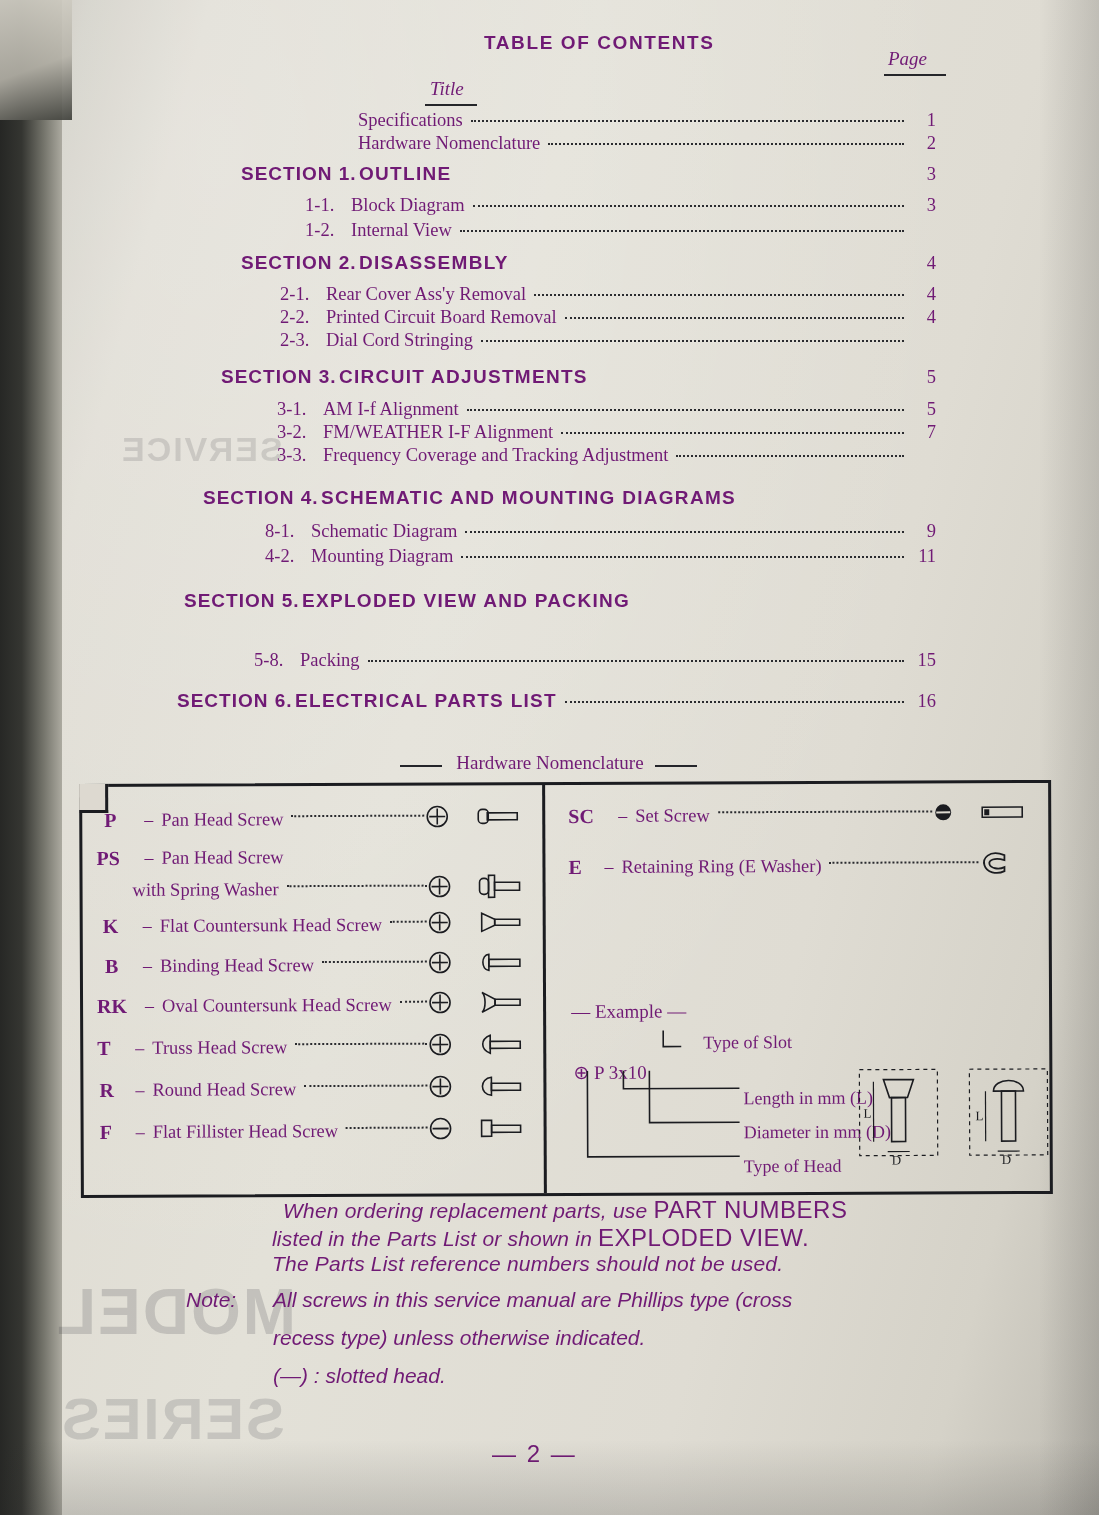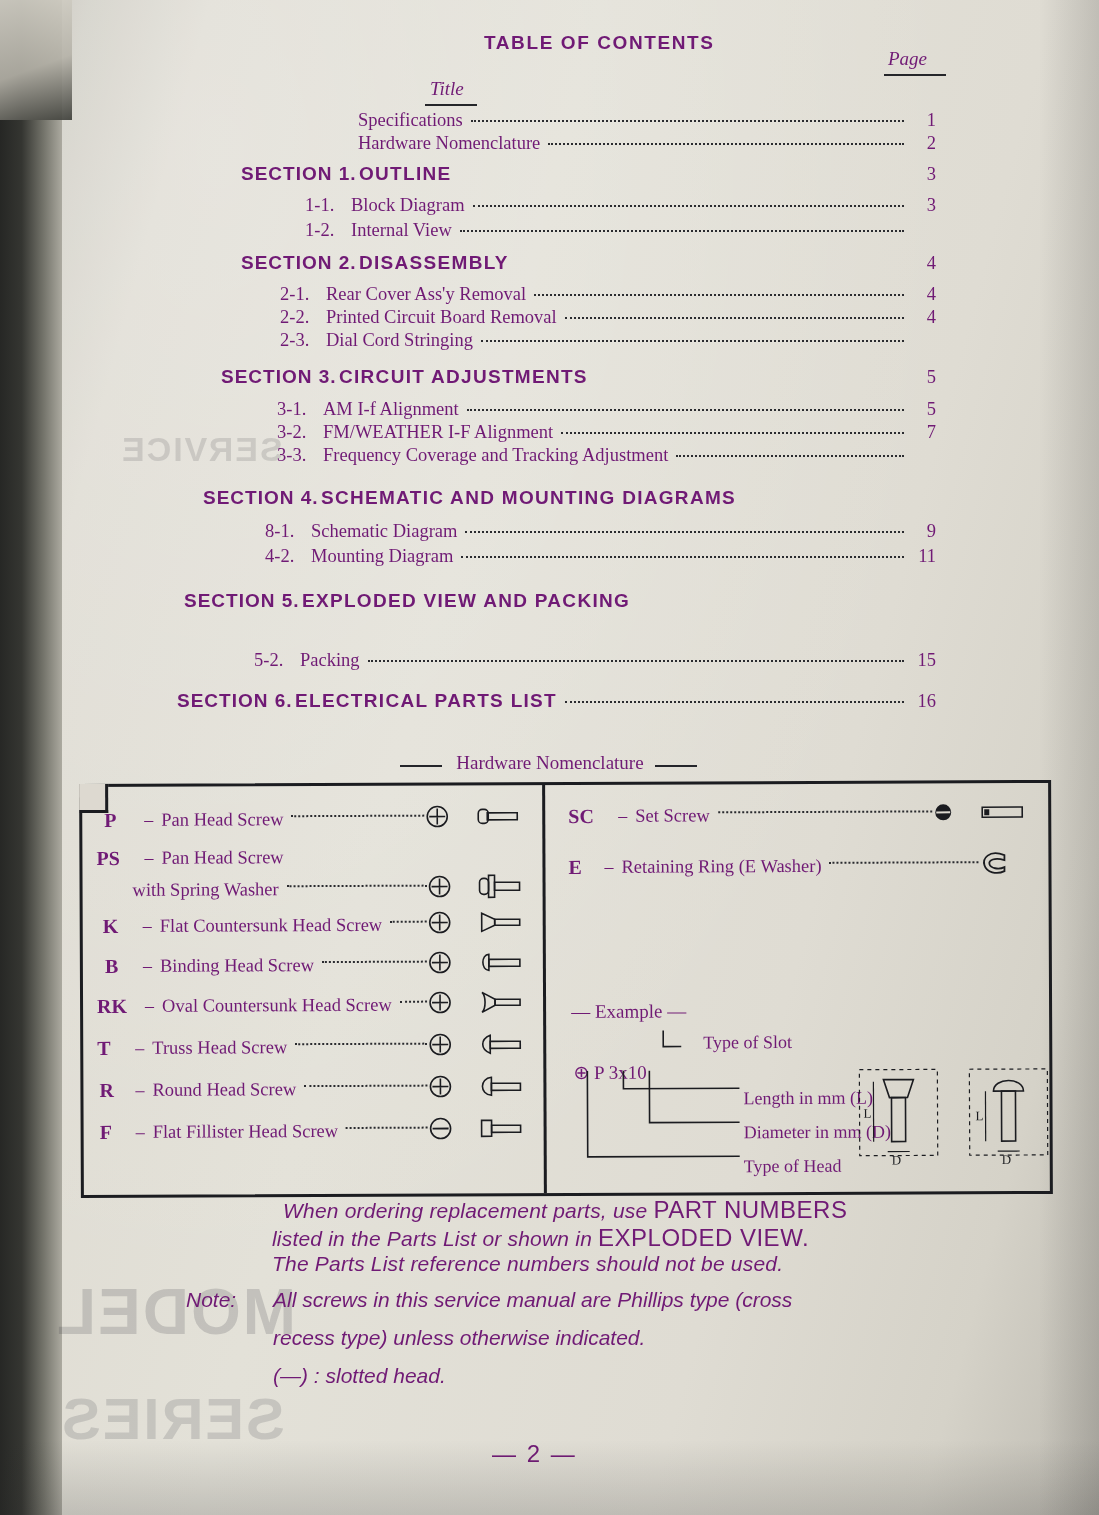--- a/index.html
+++ b/index.html
@@ -383,21 +383,21 @@
     <span class="pg">11</span>
   </div>
 
   <div class="toc-row" style="left:184px; top:590px; width:752px;">
     <span class="toc-num sans">SECTION 5.</span>
     <span class="toc-head">EXPLODED VIEW AND PACKING</span>
     <span class="dots" style="border-bottom:none;"></span>
     <span class="pg"></span>
   </div>
   <div class="toc-row" style="left:254px; top:650px; width:682px;">
-    <span class="toc-num">5-2.</span>
+    <span class="toc-num">5-8.</span>
     <span class="toc-label">Packing</span>
     <span class="dots"></span>
     <span class="pg">15</span>
   </div>
 
   <div class="toc-row" style="left:177px; top:690px; width:759px;">
     <span class="toc-num sans">SECTION 6.</span>
     <span class="toc-head">ELECTRICAL PARTS LIST</span>
     <span class="dots"></span>
     <span class="pg">16</span>

